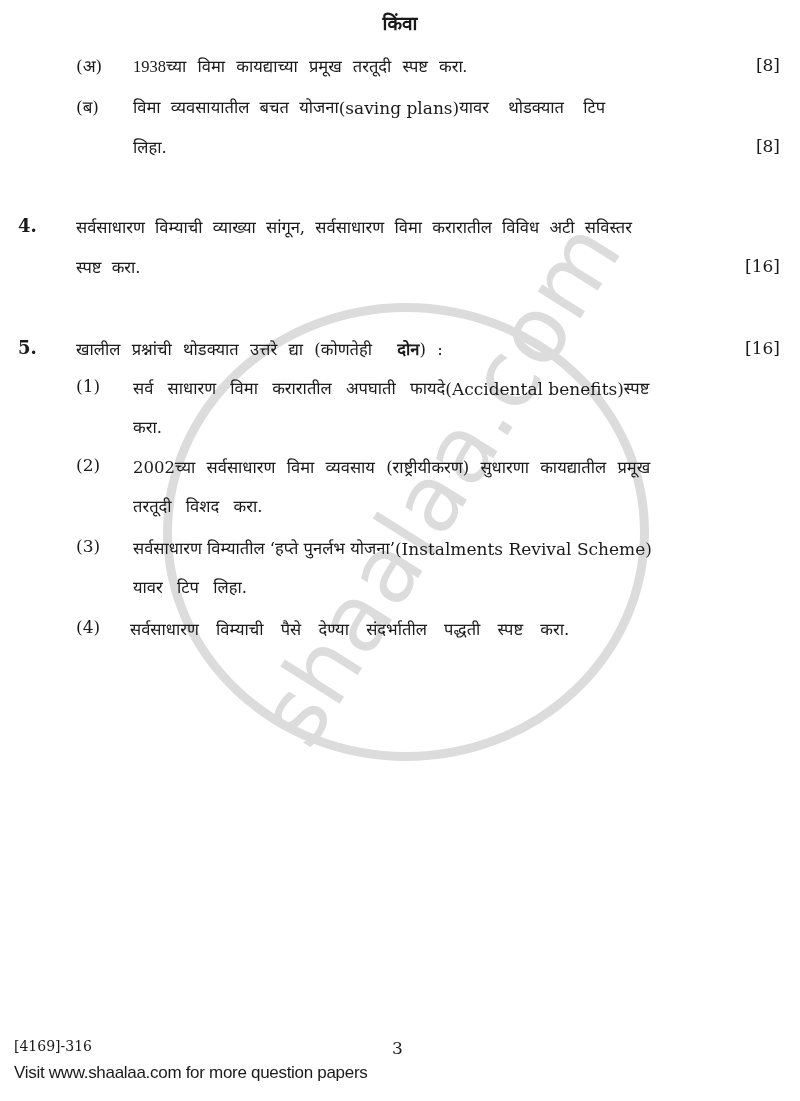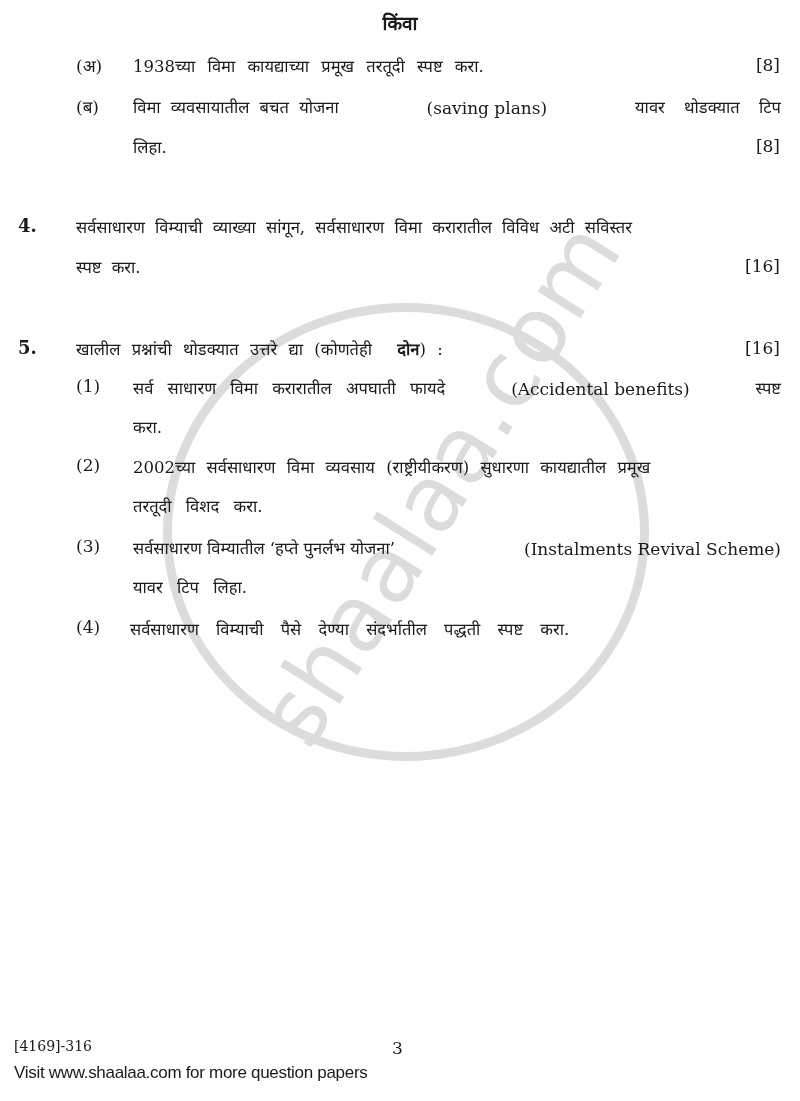--- a/index.html
+++ b/index.html
@@ -67,22 +67,20 @@
       font-weight: bold;
       font-size: 18px;
     }
     .marks {
       right: 20px;
       font-size: 17px;
       text-align: right;
     }
     .justify {
       display: flex;
-      justify-content: space-between;
-      gap: 42px;
     }
     .bold { font-weight: bold; }
     .footer-code {
       left: 14px;
       top: 1038px;
       font-size: 14px;
     }
     .footer-page {
       left: 392px;
       top: 1038px;
@@ -99,21 +97,21 @@
 </head>
 <body>
 
 <div class="watermark-circle"></div>
 <div class="watermark-text">shaalaa.com</div>
 
 <div class="abs heading-kimva">किंवा</div>
 
 <div>
   <span class="abs label" style="left:76px; top:54px;">(अ)</span>
-  <span class="abs line" style="left:133px; top:56px; word-spacing:7px;">1938च्या विमा कायद्याच्या प्रमूख तरतूदी स्पष्ट करा.</span>
+  <span class="abs line" style="left:133px; top:56px; word-spacing:7px;font-family:Liberation Serif, serif;">1938च्या विमा कायद्याच्या प्रमूख तरतूदी स्पष्ट करा.</span>
   <span class="abs marks" style="top:55px;">[8]</span>
 </div>
 
 <div>
   <span class="abs label" style="left:76px; top:95px;">(ब)</span>
   <div class="abs line justify" style="left:133px; top:97px; width:648px;">
     <span style="word-spacing:5px;">विमा व्यवसायातील बचत योजना</span>
     <span style="font-size:17px;">(saving plans)</span>
     <span style="word-spacing:14px;">यावर थोडक्यात टिप</span>
   </div>

